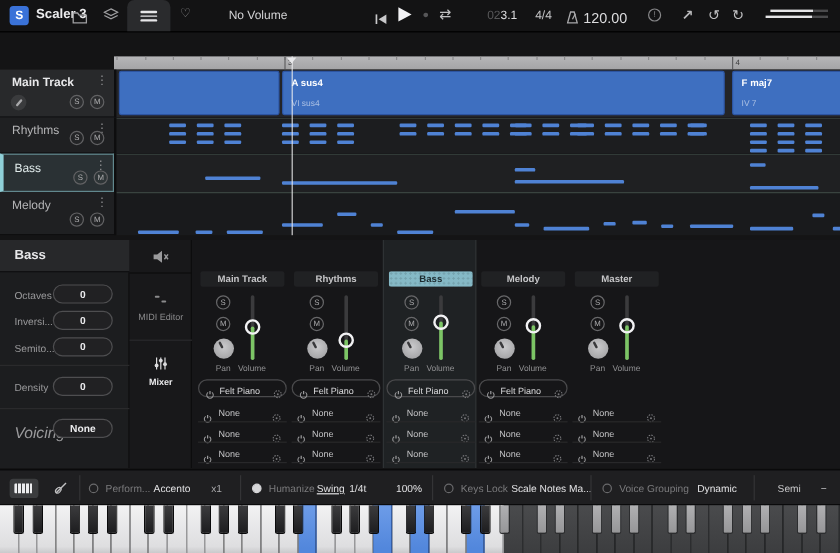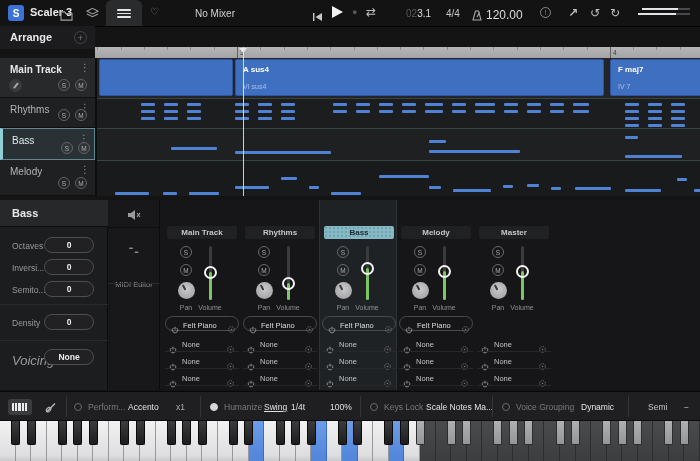--- a/index.html
+++ b/index.html
@@ -97,21 +97,21 @@
           <path d="M7 1L13 4 7 7 1 4z" fill="none" stroke="#a0a0a2" stroke-width="1.1"></path>
           <path d="M1 7l6 3 6-3" fill="none" stroke="#a0a0a2" stroke-width="1.1"></path>
         </svg>
     </span>
     <div id="main-tab">
       <span>
         <span class="bar" style="top:9px;"></span><span class="bar" style="top:12.5px;"></span><span class="bar" style="top:16px;"></span>
       </span>
     </div>
     <span class="tb-glyph" style="left:150px;font-size:10px;color:#88888a;">♡</span>
-    <div id="preset-label">No Mixer</div>
+    <div id="preset-label">No Volume</div>
     <span class="abs" style="left:312px;top:8px;">
       <svg width="11" height="10" viewBox="0 0 11 10">
           <rect x="1" y="1" width="1.4" height="8" fill="#c8c8ca"></rect>
           <path d="M10 1L3.5 5l6.5 4z" fill="#c8c8ca"></path>
         </svg>
     </span>
     <div id="play-btn"></div>
     <span class="tb-glyph" style="left:352px;top:7px;font-size:9px;color:#565658;">●</span>
     <span class="tb-glyph" style="left:366px;top:5px;color:#c0c0c2;">⇄</span>
     <div id="pos-display">
@@ -128,26 +128,20 @@
     <div id="alert-circ">
         <span>!</span>
       </div>
     <span class="tb-glyph" style="left:568px;color:#b8b8ba;font-weight:bold;">↗</span>
     <span class="tb-glyph" style="left:590px;color:#c0c0c2;">↺</span>
     <span class="tb-glyph" style="left:610px;color:#c0c0c2;">↻</span>
     <div class="logo-line" style="left:642px;top:8px;width:48px;"></div>
     <div class="logo-line" style="left:638px;top:13px;width:52px;"></div>
   </div>
 
-  <div id="sidebar-head">
-    <div class="t">Arrange</div>
-    <div id="add-track">
-        <span>+</span>
-      </div>
-  </div>
 
 
   <div id="ruler">
       <div style="position: absolute; left: 2.2px; top: 0px; width: 1px; height: 3px; background: rgb(138, 138, 140);"></div>
       <div style="position: absolute; left: 25.5px; top: 0px; width: 1px; height: 3px; background: rgb(138, 138, 140);"></div>
       <div style="position: absolute; left: 48.8px; top: 0px; width: 1px; height: 3px; background: rgb(138, 138, 140);"></div>
       <div style="position: absolute; left: 72.1px; top: 0px; width: 1px; height: 3px; background: rgb(138, 138, 140);"></div>
       <div style="position: absolute; left: 95.4px; top: 0px; width: 1px; height: 3px; background: rgb(138, 138, 140);"></div>
       <div style="position: absolute; left: 118.7px; top: 0px; width: 1px; height: 3px; background: rgb(138, 138, 140);"></div>
       <div style="position: absolute; left: 142px; top: 0px; width: 1px; height: 3px; background: rgb(138, 138, 140);"></div>
@@ -204,23 +198,38 @@
     <div class="abs" style="left:0;top:27px;width:52px;height:1px;background:#0c0c0d;"></div>
     <div class="abs" style="left:0;top:28px;width:52px;height:55px;">
       <span class="abs" style="left:20px;top:14px;">
         <svg width="12" height="10" viewBox="0 0 12 10">
             <g fill="#8a8a8c">
               <rect x="1" y="1.5" width="4" height="1.6" rx="0.8"></rect>
               <rect x="6.5" y="5.5" width="4" height="1.6" rx="0.8"></rect>
             </g>
           </svg>
       </span>
-      <div class="side-tab-label" style="top:32px;color:#8a8a8c;margin-top:20px;">MIDI Editor</div>
+      <div class="side-tab-label" style="top:32px;color:#8a8a8c;">MIDI Editor</div>
     </div>
     <div class="abs" style="left:0;top:83px;width:52px;height:1px;background:#2a2a2c;"></div>
+    <div class="abs" style="left:0;top:84px;width:52px;height:55px;">
+      <span class="abs" style="left:20px;top:12px;">
+        <svg width="12" height="12" viewBox="0 0 12 12">
+            <g stroke="#dcdcde" stroke-width="1">
+              <line x1="2.5" y1="1" x2="2.5" y2="11"></line>
+              <line x1="6" y1="1" x2="6" y2="11"></line>
+              <line x1="9.5" y1="1" x2="9.5" y2="11"></line>
+            </g>
+            <circle cx="2.5" cy="7.5" r="1.6" fill="#dcdcde"></circle>
+            <circle cx="6" cy="3.5" r="1.6" fill="#dcdcde"></circle>
+            <circle cx="9.5" cy="6.5" r="1.6" fill="#dcdcde"></circle>
+          </svg>
+      </span>
+      <div class="side-tab-label" style="top:30px;color:#ececee;font-weight:bold;">Mixer</div>
+    </div>
   </div>
 
   <div id="mixer-area">
       <div style="position: absolute; left: 3px; top: 0px; width: 78px; height: 190px;">
         <div class="ch-head" style="position: absolute; left: 4px; top: 26px; width: 70px; background: rgb(32, 33, 35); color: rgb(198, 198, 200);">Main Track</div>
         <div class="mini-circ" style="position: absolute; left: 17px; top: 46px;">S</div>
         <div class="mini-circ" style="position: absolute; left: 17px; top: 64px;">M</div>
         <div class="knob" style="position: absolute; left: 14.5px; top: 82px;">
           <div class="notch" style="position: absolute;"></div>
         </div>

